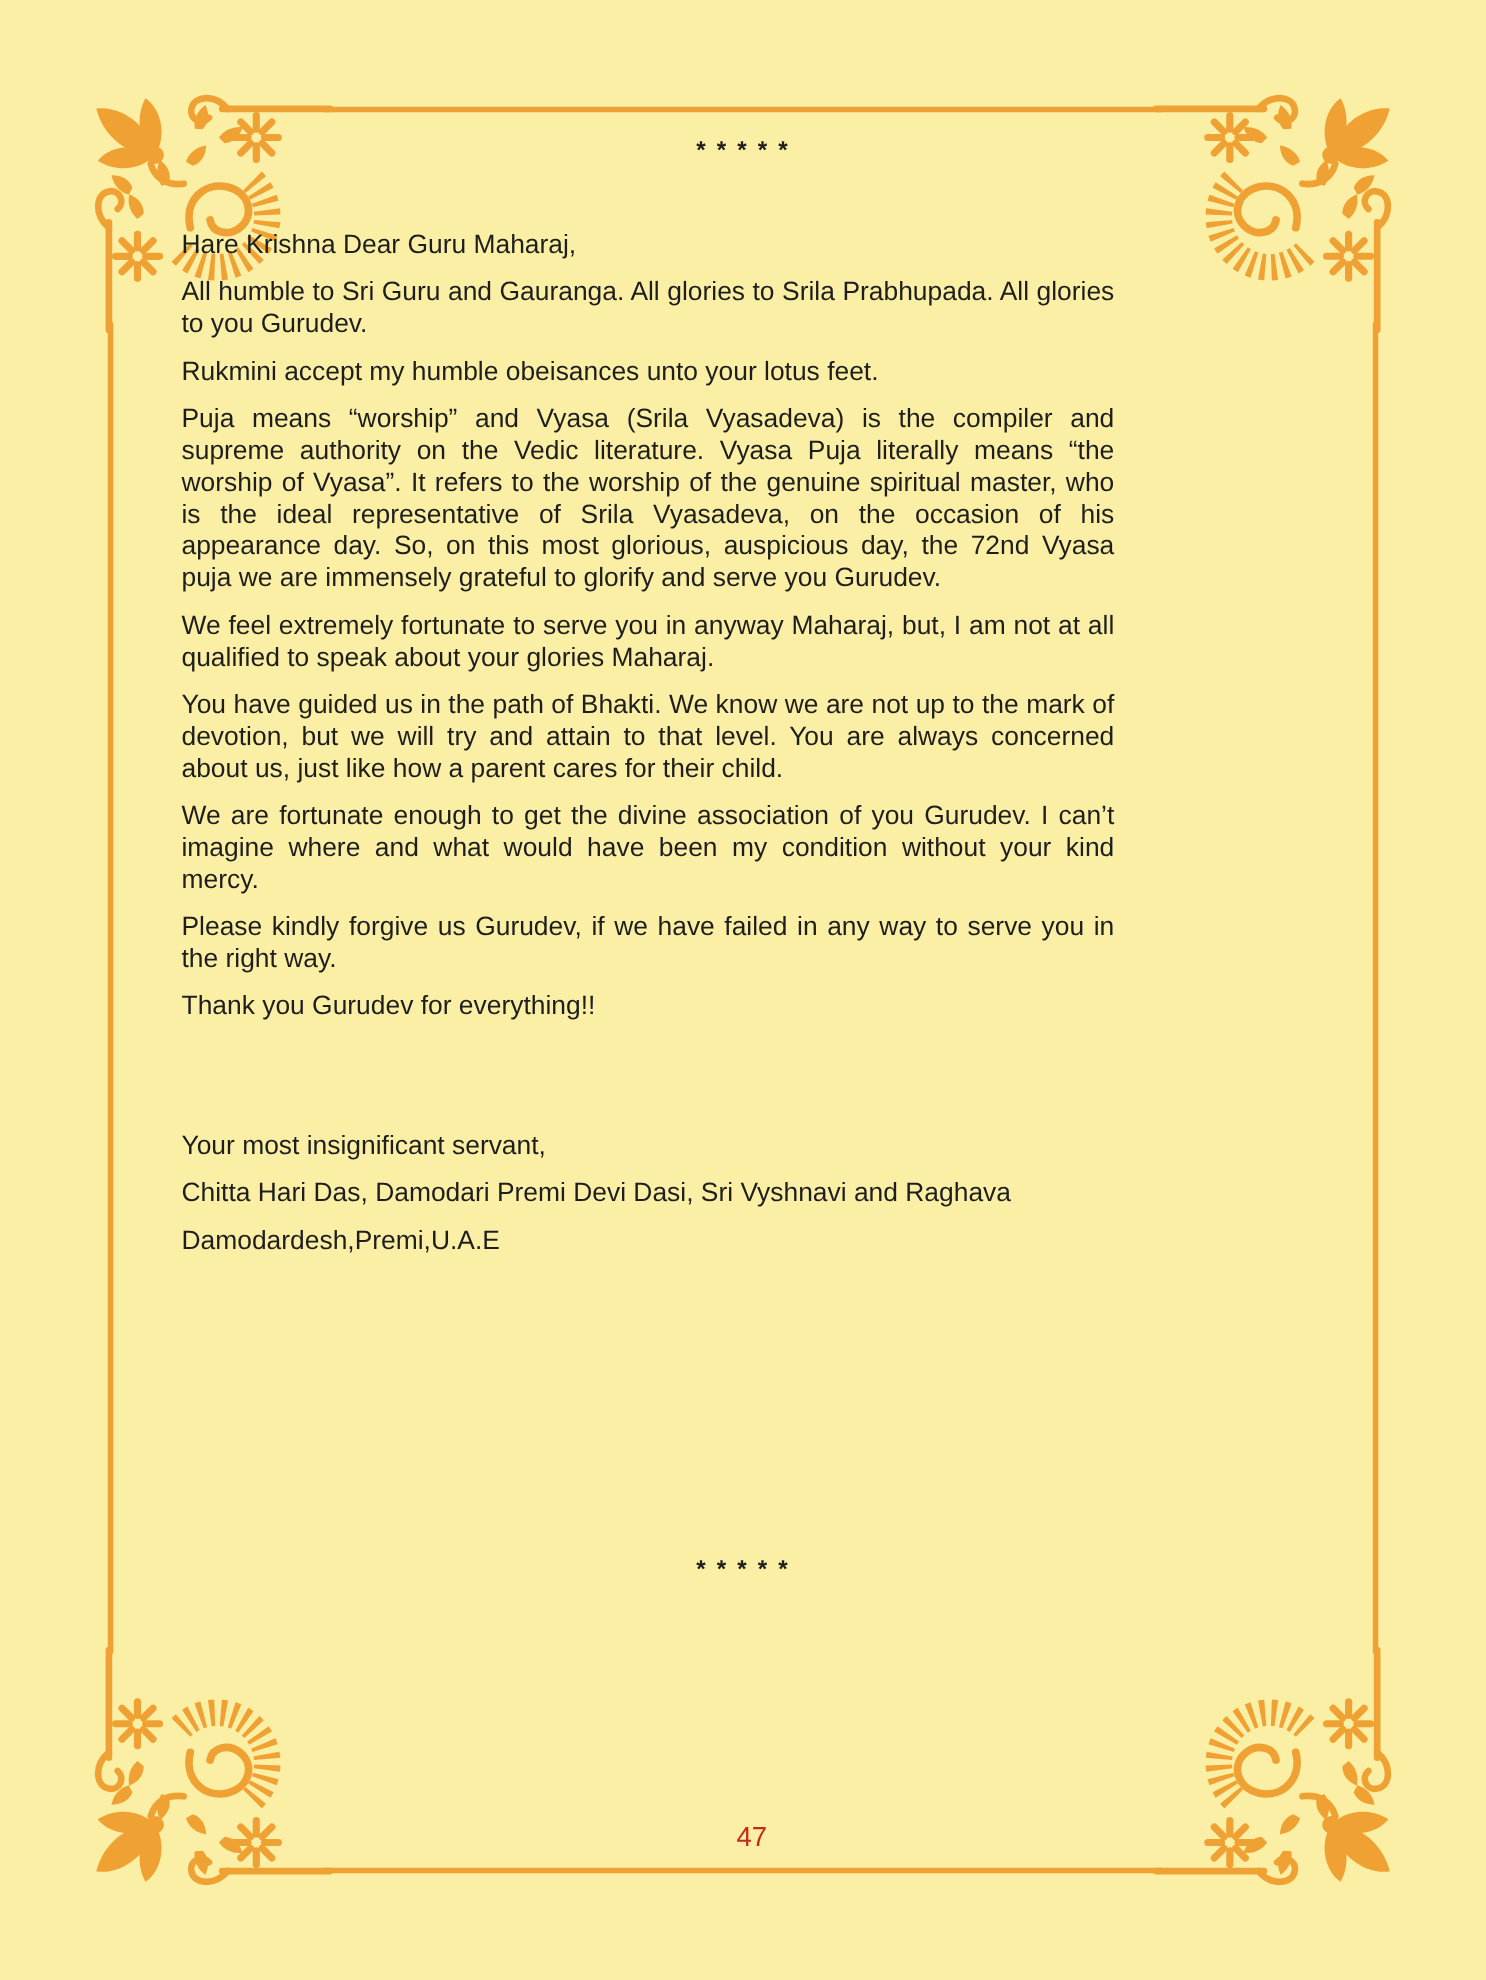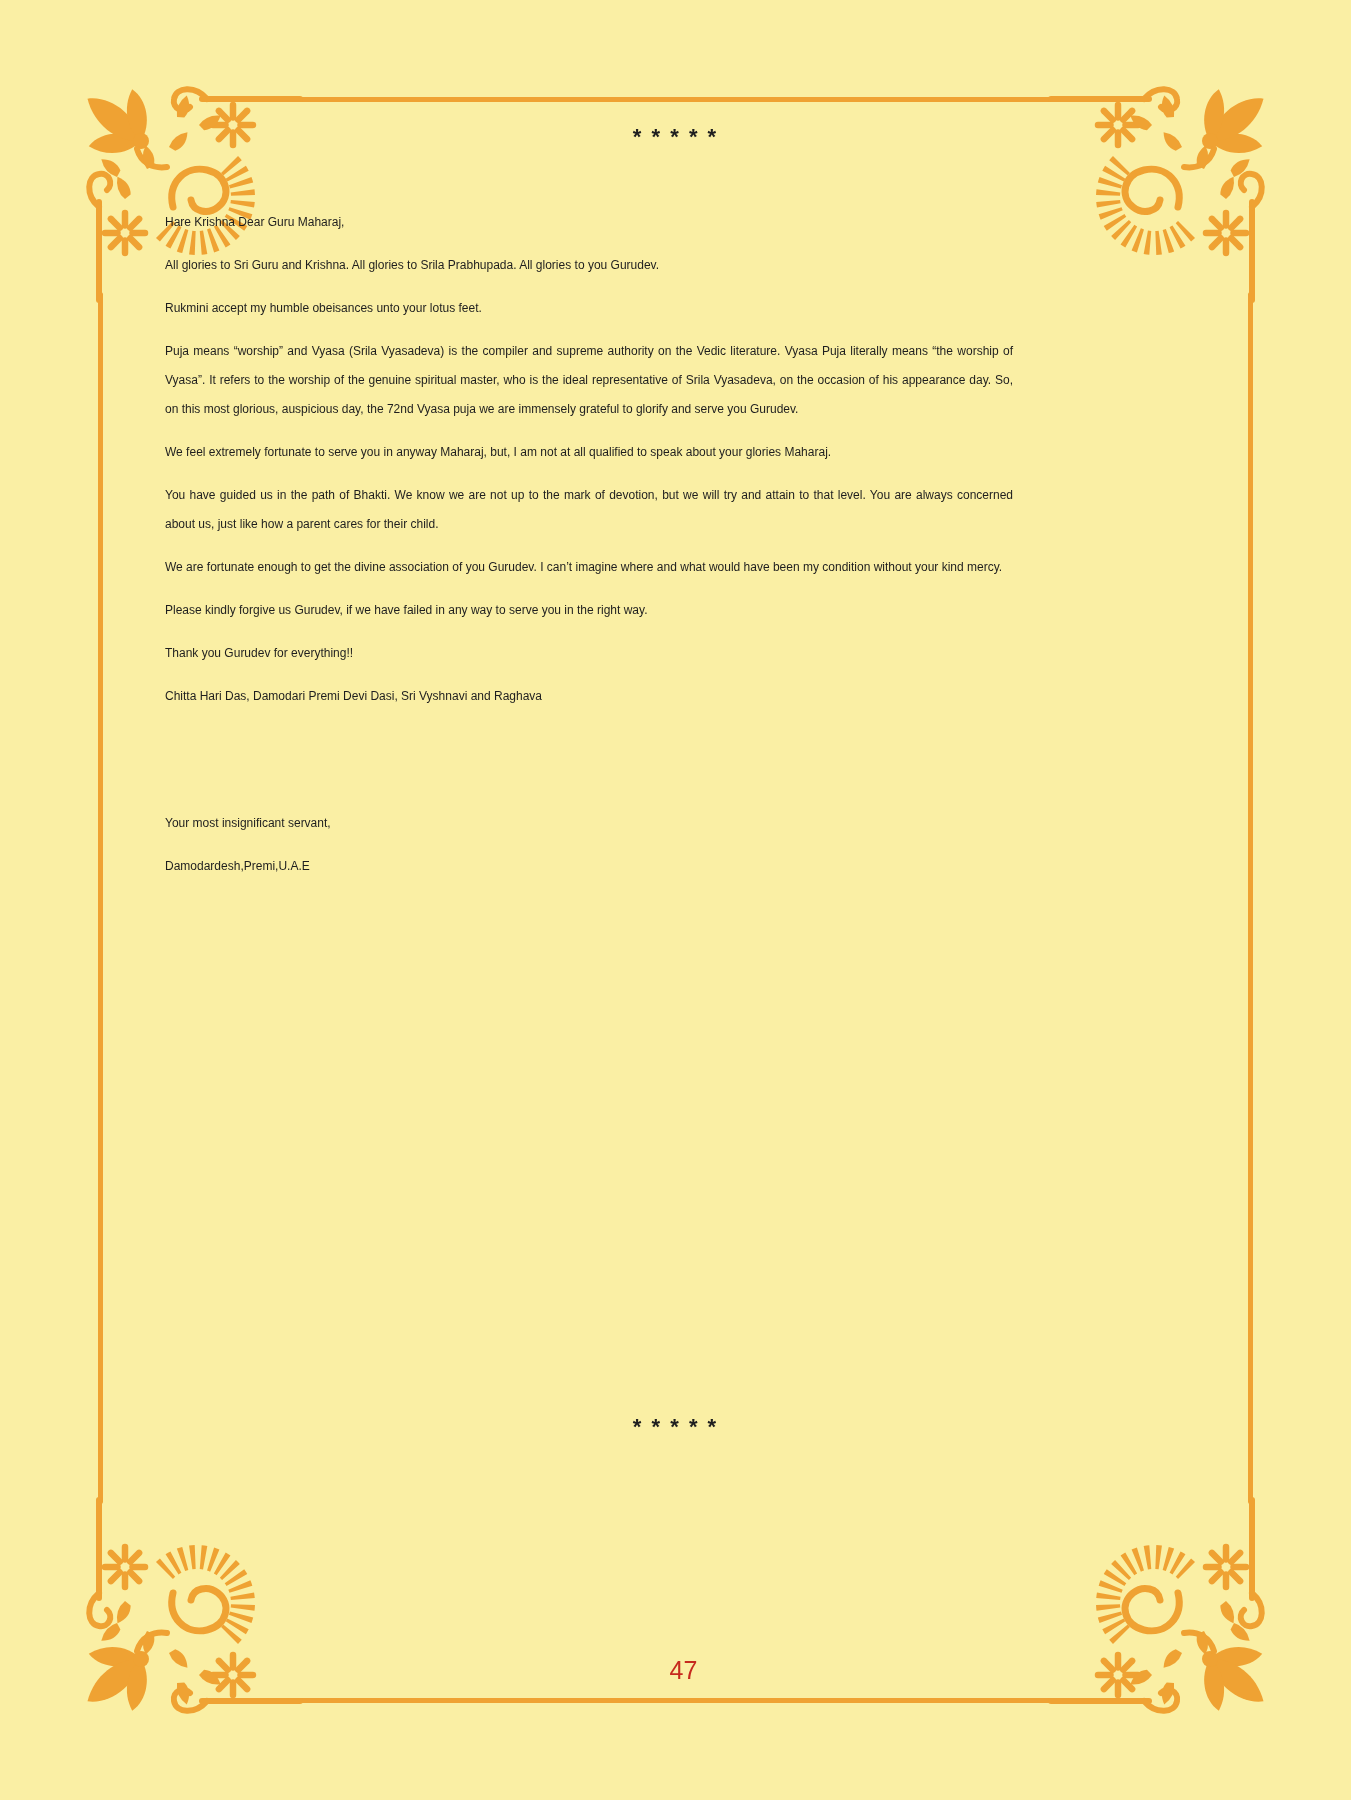--- a/index.html
+++ b/index.html
@@ -25,21 +25,21 @@
   .corner.br{left:1045px;top:1494px;transform:scale(-1,-1);}
   
   .stars{
     position:absolute;left:0;right:0;text-align:center;
     font-size:22px;font-weight:700;letter-spacing:2px;color:#1e1e1e;
   }
   .stars.top{top:124px;}
   .stars.bottom{top:1414px;}
   .letter{
     position:absolute;left:165px;top:208px;width:848px;
-    font-size:12px;line-height:29px;
+    font-size:24px;line-height:29px;
   }
   .letter p{margin:0 0 14px 0;text-align:justify;}
   .letter p.no-just{text-align:left;}
   .sig-gap{margin-top:98px !important;}
   .page-number{
     position:absolute;left:16px;right:0;top:1656px;text-align:center;
     font-size:25px;color:#C62A1E;font-weight:400;
   }
 </style>
 </head>
@@ -117,30 +117,30 @@
       <use href="#corner-motif"></use>
     </svg>
   <svg class="corner br" viewBox="0 0 225 225">
       <use href="#corner-motif"></use>
     </svg>
 
   <div class="stars top">* * * * *</div>
 
   <div class="letter">
     <p class="no-just">Hare Krishna Dear Guru Maharaj,</p>
-    <p>All glories to Sri Guru and Krishna. All glories to Srila Prabhupada. All glories to you Gurudev.</p>
+    <p>All humble to Sri Guru and Gauranga. All glories to Srila Prabhupada. All glories to you Gurudev.</p>
     <p>Rukmini accept my humble obeisances unto your lotus feet.</p>
     <p>Puja means “worship” and Vyasa (Srila Vyasadeva) is the compiler and supreme authority on the Vedic literature. Vyasa Puja literally means “the worship of Vyasa”. It refers to the worship of the genuine spiritual master, who is the ideal representative of Srila Vyasadeva, on the occasion of his appearance day. So, on this most glorious, auspicious day, the 72nd Vyasa puja we are immensely grateful to glorify and serve you Gurudev.</p>
     <p>We feel extremely fortunate to serve you in anyway Maharaj, but, I am not at all qualified to speak about your glories Maharaj.</p>
     <p>You have guided us in the path of Bhakti. We know we are not up to the mark of devotion, but we will try and attain to that level. You are always concerned about us, just like how a parent cares for their child.</p>
     <p>We are fortunate enough to get the divine association of you Gurudev. I can’t imagine where and what would have been my condition without your kind mercy.</p>
     <p>Please kindly forgive us Gurudev, if we have failed in any way to serve you in the right way.</p>
     <p>Thank you Gurudev for everything!!</p>
+    <p class="no-just sig-gap">Your most insignificant servant,</p>
     <p class="no-just">Chitta Hari Das, Damodari Premi Devi Dasi, Sri Vyshnavi and Raghava</p>
-    <p class="no-just sig-gap">Your most insignificant servant,</p>
     <p class="no-just">Damodardesh,Premi,U.A.E</p>
   </div>
 
   <div class="stars bottom">* * * * *</div>
 
   <div class="page-number">47</div>
 
 </div>
 
 </body></html>

